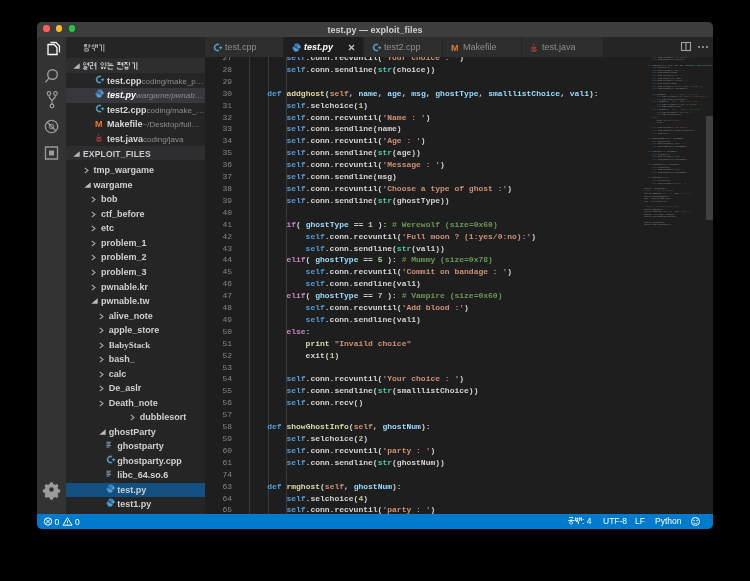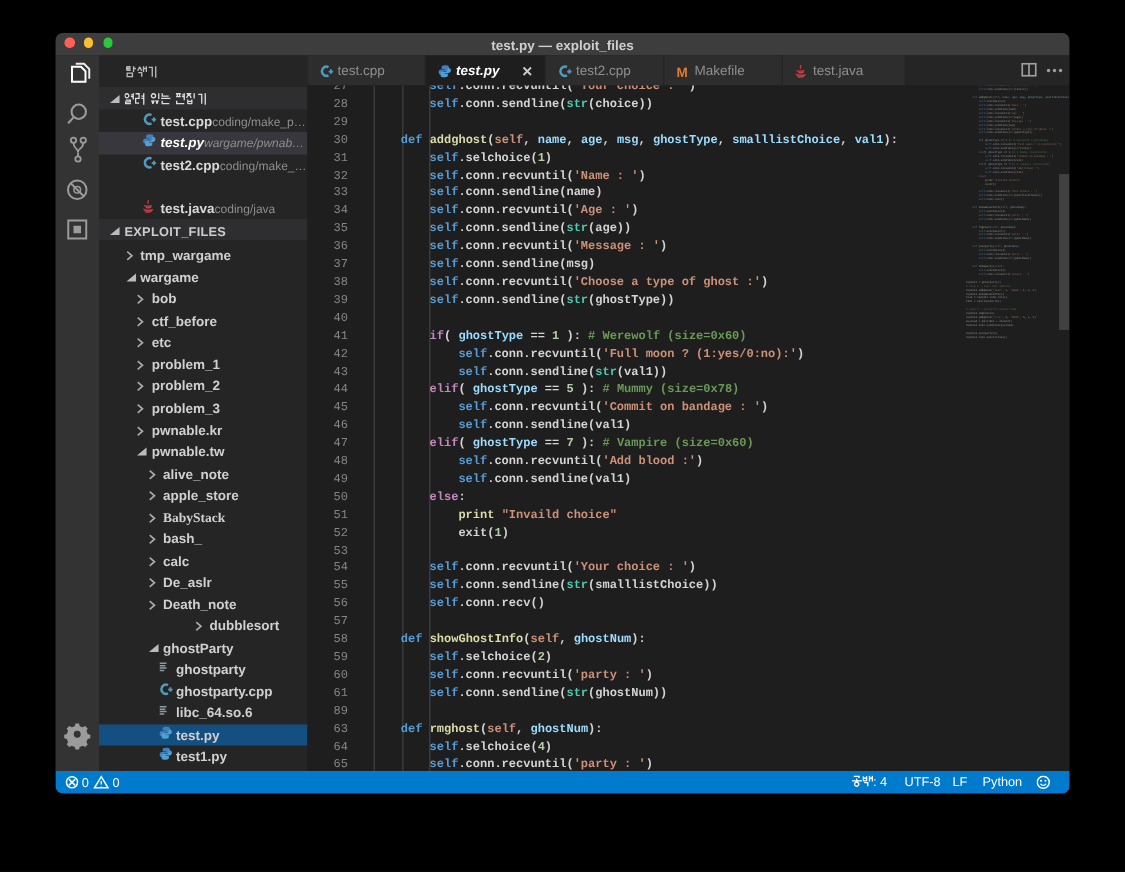--- a/index.html
+++ b/index.html
@@ -94,20 +94,21 @@
             <path d="M7.6,3.2 V6.2 M6.1,4.7 H9.1" stroke="#519aba" stroke-width="1.2"></path>
           </svg></span><span style="font-weight:bold;color:#d8d8d8;">test.cpp</span><span class="desc" style="">coding/make_p…</span></div>
 <div class="row" style="top:51.0px;background:#37373d;"><span style="display:inline-block;width:29px;"></span><span style="display:inline-block;width:12px;"><svg width="9" height="9" viewBox="0 0 9 9">
             <path d="M4.4,0.5 c-1.3,0 -2,0.6 -2,1.5 v1 h2.2 v0.4 H1.8 c-0.9,0 -1.4,0.7 -1.4,1.7 s0.5,1.6 1.4,1.6 h0.8 v-1 c0-0.8 0.7-1.4 1.5-1.4 h2 c0.7,0 1.2-0.5 1.2-1.2 V2 c0-0.9-0.6-1.5-1.6-1.5 z" fill="#3f7fbf"></path>
             <path d="M4.6,8.5 c1.3,0 2-0.6 2-1.5 v-1 H4.4 v-0.4 h2.8 c0.9,0 1.4-0.7 1.4-1.7 S8.1,2.3 7.2,2.3 h-0.8 v1 c0,0.8-0.7,1.4-1.5,1.4 h-2 c-0.7,0-1.2,0.5-1.2,1.2 V7 c0,0.9 0.6,1.5 1.6,1.5 z" fill="#4f9fd0"></path>
           </svg></span><span style="font-style:italic;font-weight:bold;color:#ffffff;">test.py</span><span class="desc" style="font-style:italic;">wargame/pwnab…</span></div>
 <div class="row" style="top:65.5px;"><span style="display:inline-block;width:29px;"></span><span style="display:inline-block;width:12px;"><svg width="10" height="9" viewBox="0 0 10 9">
             <path d="M6.0,1.7 A3.1 3.1 0 1 0 6.0,7.3" fill="none" stroke="#519aba" stroke-width="1.7"></path>
             <path d="M7.6,3.2 V6.2 M6.1,4.7 H9.1" stroke="#519aba" stroke-width="1.2"></path>
           </svg></span><span style="font-weight:bold;color:#d8d8d8;">test2.cpp</span><span class="desc" style="">coding/make_…</span></div>
+<div class="row" style="top:80.0px;"><span style="display:inline-block;width:29px;"></span><span style="display:inline-block;width:12px;"><span style="color:#e37933;font-weight:bold;font-size:9px;">M</span></span><span style="font-weight:bold;color:#d8d8d8;">Makefile</span><span class="desc" style="">~/Desktop/full…</span></div>
 <div class="row" style="top:94.5px;"><span style="display:inline-block;width:29px;"></span><span style="display:inline-block;width:12px;"><svg width="8" height="9" viewBox="0 0 8 9">
             <path d="M3.7,0.3 c1,0.8 -1.2,1.6 0.3,2.6" fill="none" stroke="#cc3e44" stroke-width="0.8"></path>
             <path d="M1.6,3.9 c-1,0.4 2.8,0.9 4.6,0.2 M2.2,5.2 c1.2,0.4 2.8,0.3 3.6,-0.1 M1.2,6.3 c-1.4,0.6 3.4,1.6 5.8,0.4 M2,7.8 c-0.8,0.6 3,0.8 4,0" fill="none" stroke="#cc3e44" stroke-width="0.9"></path>
           </svg></span><span style="font-weight:bold;color:#d8d8d8;">test.java</span><span class="desc" style="">coding/java</span></div>
 <div style="position:absolute;left:0;top:109px;width:139px;height:14px;background:#2e2e30;"></div>
 <div style="position:absolute;left:7px;top:113.5px;line-height:0;"><svg width="7" height="6" viewBox="0 0 7 6" style="vertical-align:0px">
           <path d="M0.3,5.7 L6.7,5.7 L6.7,0.3 Z" fill="#bbbbbb"></path>
         </svg></div>
 <div style="position:absolute;left:17px;top:112px;font-size:8.5px;font-weight:bold;color:#cccccc;letter-spacing:0.2px;">EXPLOIT_FILES</div>
 <div class="row" style="top:126.3px;"><span style="display:inline-block;width:17.5px;"></span><span style="display:inline-block;width:10px;"><svg width="5" height="7" viewBox="0 0 5 7" style="vertical-align:-1px">
@@ -266,21 +267,21 @@
 <span class="ln">52</span>            <span class="d4">exit(</span><span class="nm">1</span><span class="d4">)</span>
 <span class="ln">53</span>
 <span class="ln">54</span>        <span class="sf">self</span><span class="d4">.conn.recvuntil(</span><span class="st">'Your choice : '</span><span class="d4">)</span>
 <span class="ln">55</span>        <span class="sf">self</span><span class="d4">.conn.sendline(</span><span class="bi">str</span><span class="d4">(smalllistChoice)</span><span class="d4">)</span>
 <span class="ln">56</span>        <span class="sf">self</span><span class="d4">.conn.recv()</span>
 <span class="ln">57</span>
 <span class="ln">58</span>    <span class="kw">def</span> <span class="fn">showGhostInfo</span><span class="d4">(</span><span class="sp">self</span><span class="d4">, </span><span class="pm">ghostNum</span><span class="d4">):</span>
 <span class="ln">59</span>        <span class="sf">self</span><span class="d4">.selchoice(</span><span class="nm">2</span><span class="d4">)</span>
 <span class="ln">60</span>        <span class="sf">self</span><span class="d4">.conn.recvuntil(</span><span class="st">'party : '</span><span class="d4">)</span>
 <span class="ln">61</span>        <span class="sf">self</span><span class="d4">.conn.sendline(</span><span class="bi">str</span><span class="d4">(ghostNum)</span><span class="d4">)</span>
-<span class="ln">89</span>
+<span class="ln">74</span>
 <span class="ln">63</span>    <span class="kw">def</span> <span class="fn">rmghost</span><span class="d4">(</span><span class="sp">self</span><span class="d4">, </span><span class="pm">ghostNum</span><span class="d4">):</span>
 <span class="ln">64</span>        <span class="sf">self</span><span class="d4">.selchoice(</span><span class="nm">4</span><span class="d4">)</span>
 <span class="ln">65</span>        <span class="sf">self</span><span class="d4">.conn.recvuntil(</span><span class="st">'party : '</span><span class="d4">)</span></pre>
     <div style="position:absolute;left:438.5px;top:-1.3px;transform:scale(0.22);transform-origin:0 0;width:2000px;">
         <pre style="font-size:8px;line-height:11.9px;font-weight:normal;opacity:0.62;">        <span class="sf">self</span><span class="d4">.conn.recvuntil(</span><span class="st">'Your choice : '</span><span class="d4">)</span>
         <span class="sf">self</span><span class="d4">.conn.sendline(</span><span class="bi">str</span><span class="d4">(choice)</span><span class="d4">)</span>
 
     <span class="kw">def</span> <span class="fn">addghost</span><span class="d4">(</span><span class="sp">self</span><span class="d4">, </span><span class="pm">name</span><span class="d4">, </span><span class="pm">age</span><span class="d4">, </span><span class="pm">msg</span><span class="d4">, </span><span class="pm">ghostType</span><span class="d4">, </span><span class="pm">smalllistChoice</span><span class="d4">, </span>
         <span class="sf">self</span><span class="d4">.selchoice(</span><span class="nm">1</span><span class="d4">)</span>
         <span class="sf">self</span><span class="d4">.conn.recvuntil(</span><span class="st">'Name : '</span><span class="d4">)</span>

